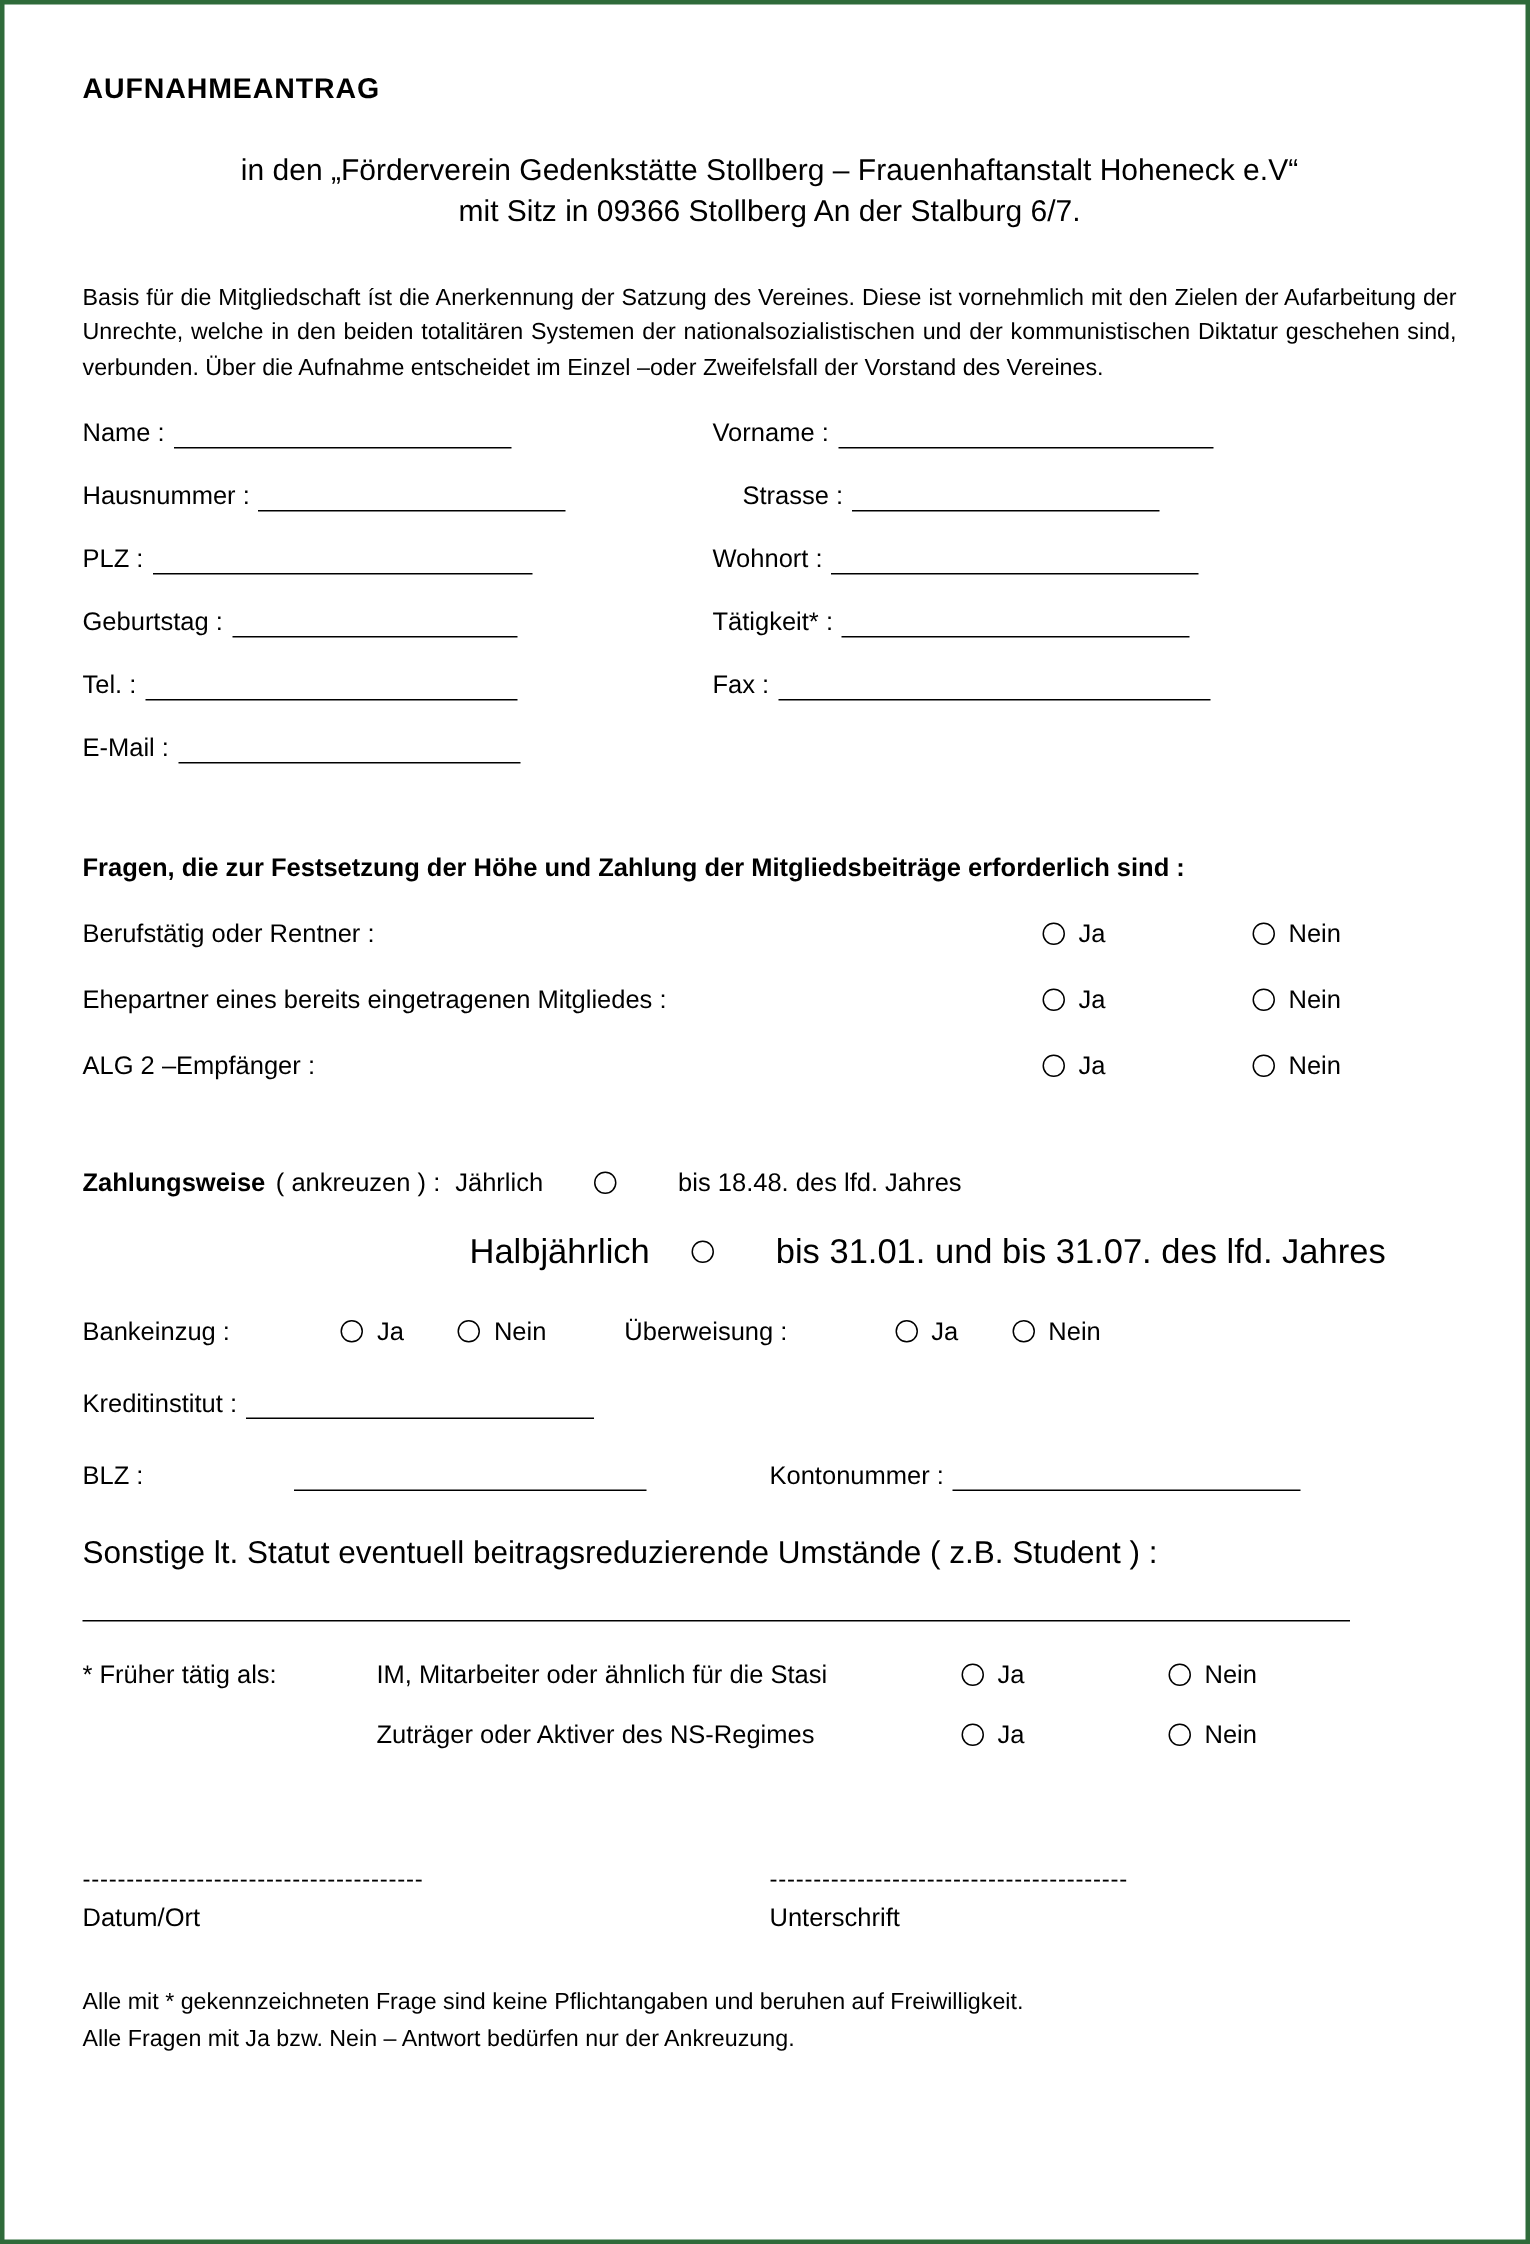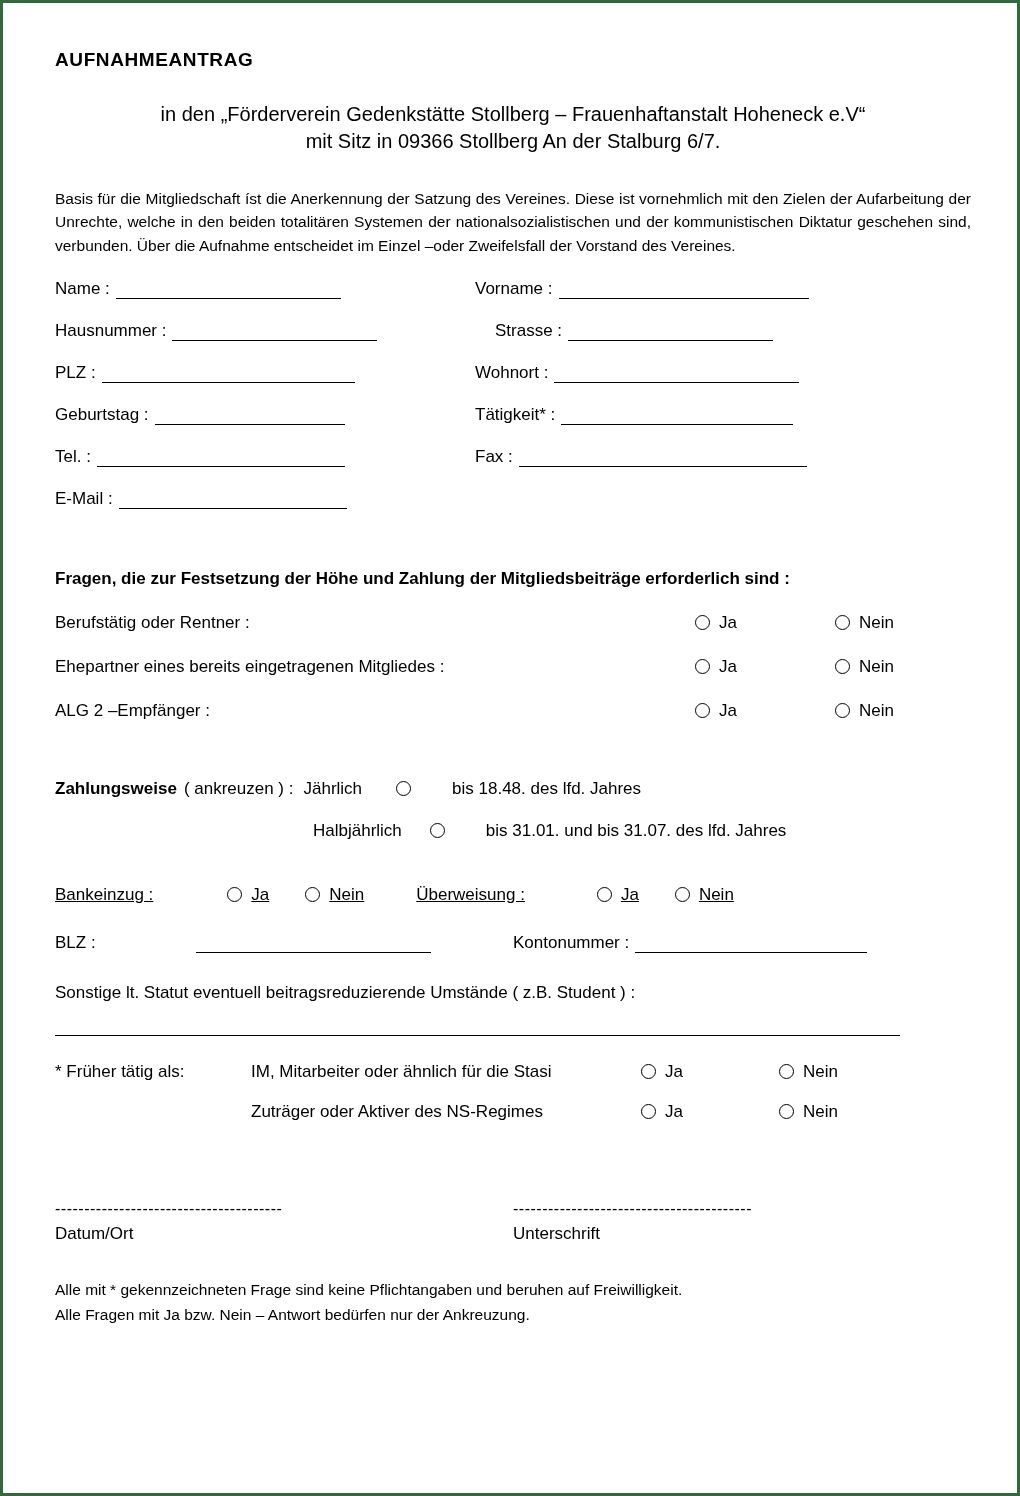--- a/index.html
+++ b/index.html
@@ -109,48 +109,47 @@
   .pay-block { margin-top: 58px; }
   .pay-line1 {
     display: flex;
     align-items: center;
     font-size: 17px;
   }
   .pay-line1 b { font-weight: bold; }
   .pay-line2 {
     display: flex;
     align-items: center;
-    font-size: 17px;
+    font-size: 23px;
     margin-top: 22px;
     padding-left: 258px;
   }
   .pay-word { margin-right: 28px; }
   .pay-after { margin-left: 32px; }
   .bank-row {
     display: flex;
     align-items: center;
     font-size: 17px;
-    margin-top: 44px;
-    text-decoration: underline;
+    margin-top: 30px;
   }
   .bank-row .lbl { margin-right: 14px; white-space: nowrap; }
   .kredit-row {
     display: flex;
     align-items: flex-end;
     font-size: 17px;
     margin-top: 28px;
   }
   .blz-row {
     display: flex;
     align-items: flex-end;
     font-size: 17px;
     margin-top: 28px;
   }
   .sonstige {
-    font-size: 17px;
+    font-size: 21px;
     margin-top: 30px;
   }
   .long-rule {
     border-bottom: 1.8px solid #000;
     width: 845px;
     height: 22px;
     margin-top: 10px;
   }
   .stasi-block { margin-top: 26px; }
   .stasi-row {
@@ -336,20 +335,24 @@
         <span class="opt" style="margin-left:58px">
           <span class="circle"></span>
           <span>Ja</span>
         </span>
         <span class="opt" style="margin-left:26px">
           <span class="circle"></span>
           <span>Nein</span>
         </span>
       </div>
 
+      <div class="kredit-row">
+        <span class="flabel">Kreditinstitut :</span>
+        <span class="fline" style="width:232px"></span>
+      </div>
 
       <div class="blz-row">
         <span class="flabel" style="width:135px">BLZ :</span>
         <span class="fline" style="width:235px"></span>
         <span class="flabel" style="margin-left:82px">Kontonummer :</span>
         <span class="fline" style="width:232px"></span>
       </div>
 
       <div class="sonstige">Sonstige lt. Statut eventuell beitragsreduzierende Umstände ( z.B. Student ) :</div>
       <div class="long-rule"></div>

